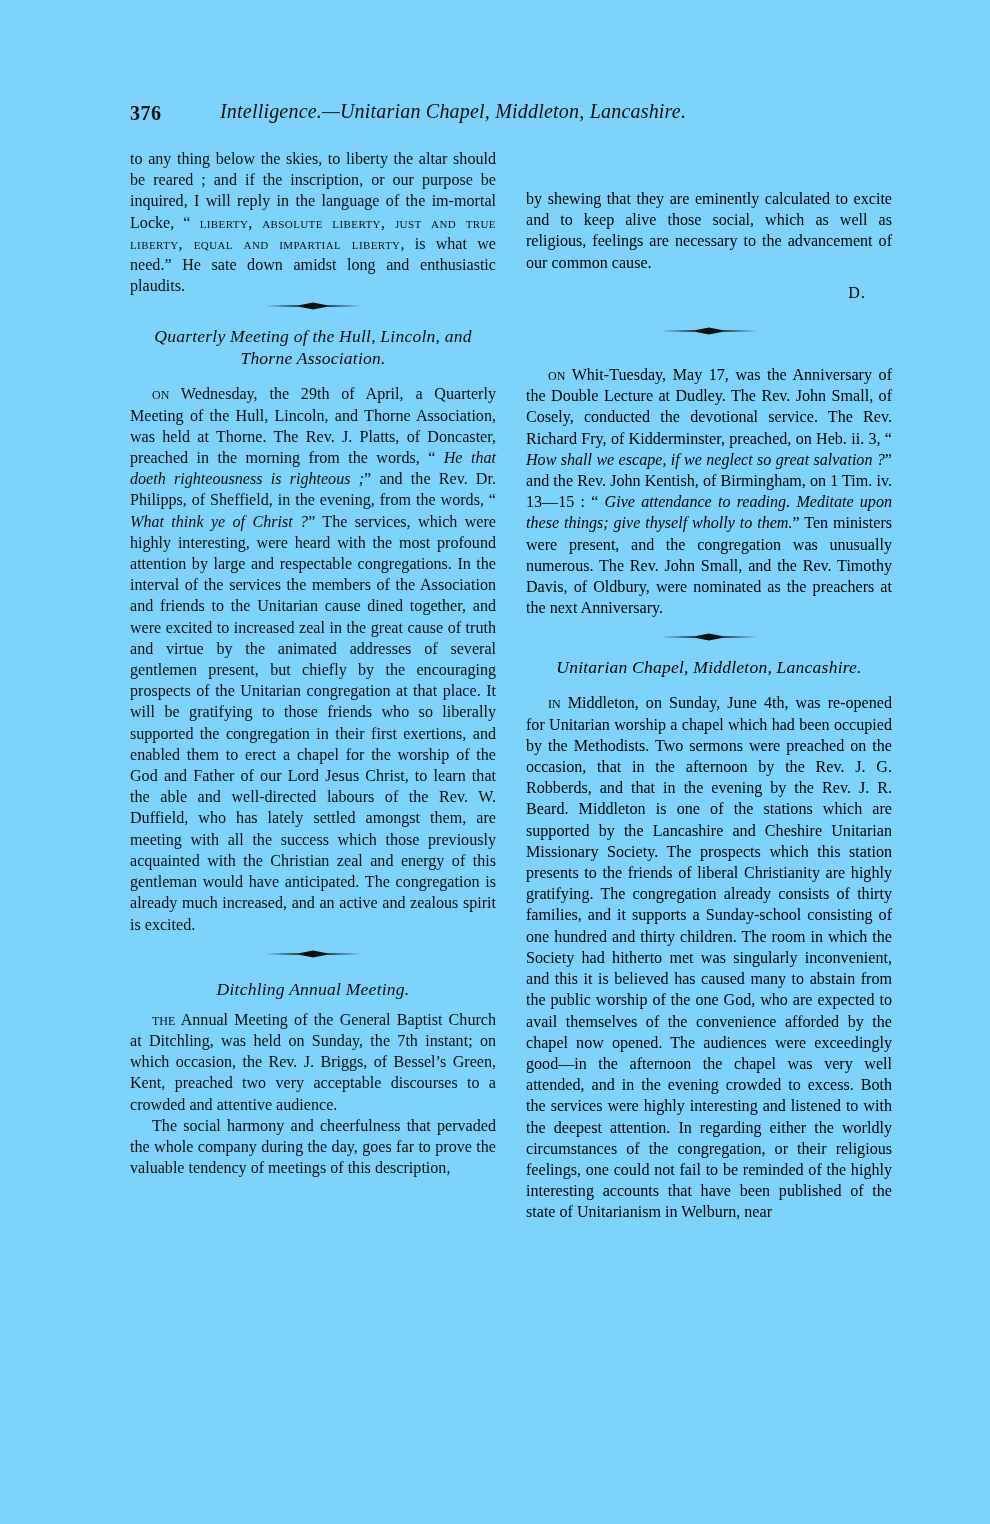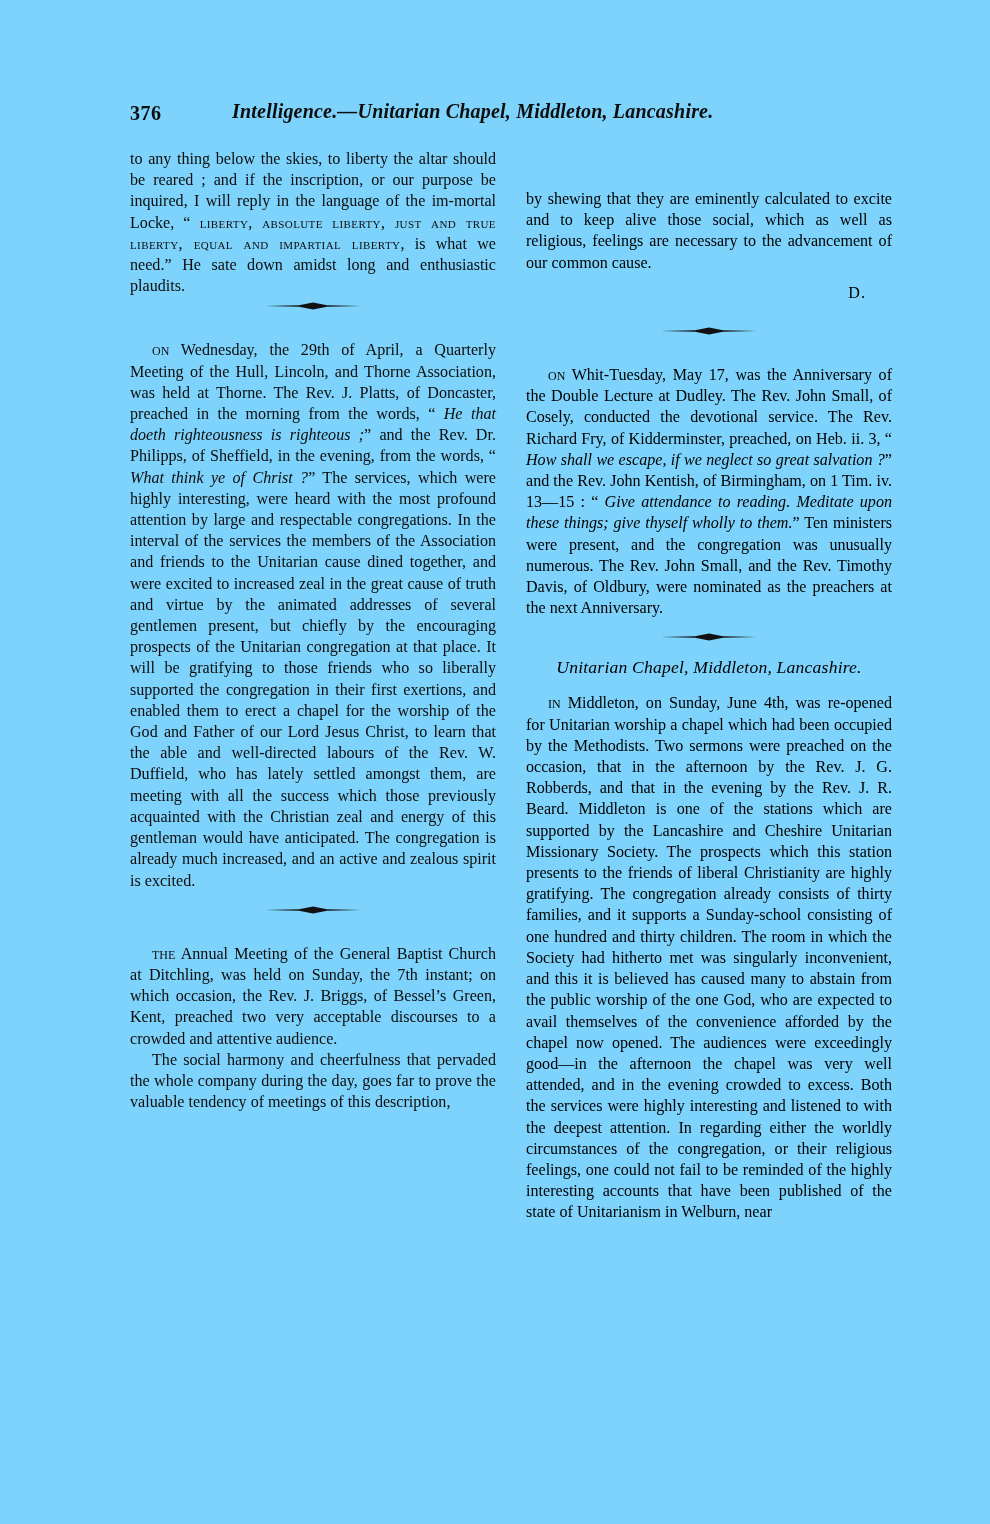--- a/index.html
+++ b/index.html
@@ -33,24 +33,23 @@
     font-size: 20px;
     font-weight: 700;
     letter-spacing: 0.5px;
   }
   .runhead .headtitle {
     position: absolute;
     left: 90px;
     top: 0px;
     font-size: 20px;
     font-style: italic;
-    font-weight: 700;
+    font-weight: 400;
     letter-spacing: 0.2px;
     white-space: nowrap;
-    margin-left: 12px;
   }
 
   
   .columns {
     position: absolute;
     left: 130px;
     top: 148px;
     width: 762px;
   }
   .col {
@@ -140,32 +139,34 @@
 
       <p class="para noindent"><span>to any thing below the skies, to liberty the altar should be reared ; and if the inscription, or our purpose be inquired, I will reply in the language of the im-mortal Locke, “ </span><span class="allcaps-sc">Liberty, absolute Liberty, just and true Liberty, equal and impartial Liberty</span><span>, is what we need.” He sate down amidst long and enthusiastic plaudits.</span></p>
 
       <div class="orn">
         <svg width="96" height="8" viewBox="0 0 96 8">
           <path d="M0 4 L34 3.2 L48 0.6 L62 3.2 L96 4 L62 4.8 L48 7.4 L34 4.8 Z" fill="#111"></path>
         </svg>
       </div>
       <div class="spacer-sm"></div>
 
+      <h2 class="section-title">Quarterly Meeting of the Hull, Lincoln, and Thorne Association.</h2>
       <div class="spacer-md"></div>
 
       <p class="para first"><span class="sc">On</span><span> Wednesday, the 29th of April, a Quarterly Meeting of the Hull, Lincoln, and Thorne Association, was held at Thorne. The Rev. J. Platts, of Doncaster, preached in the morning from the words, “ </span><i>He that doeth righteousness is righteous ;</i><span>” and the Rev. Dr. Philipps, of Sheffield, in the evening, from the words, “ </span><i>What think ye of Christ ?</i><span>” The services, which were highly interesting, were heard with the most profound attention by large and respectable congregations. In the interval of the services the members of the Association and friends to the Unitarian cause dined together, and were excited to increased zeal in the great cause of truth and virtue by the animated addresses of several gentlemen present, but chiefly by the encouraging prospects of the Unitarian congregation at that place. It will be gratifying to those friends who so liberally supported the congregation in their first exertions, and enabled them to erect a chapel for the worship of the God and Father of our Lord Jesus Christ, to learn that the able and well-directed labours of the Rev. W. Duffield, who has lately settled amongst them, are meeting with all the success which those previously acquainted with the Christian zeal and energy of this gentleman would have anticipated. The congregation is already much increased, and an active and zealous spirit is excited.</span></p>
 
       <div class="spacer-sm"></div>
       <div class="orn">
         <svg width="96" height="8" viewBox="0 0 96 8">
           <path d="M0 4 L34 3.2 L48 0.6 L62 3.2 L96 4 L62 4.8 L48 7.4 L34 4.8 Z" fill="#111"></path>
         </svg>
       </div>
       <div class="spacer-md"></div>
 
+      <h2 class="section-title">Ditchling Annual Meeting.</h2>
       <div class="spacer-sm"></div>
 
       <p class="para first"><span class="sc">The</span><span> Annual Meeting of the General Baptist Church at Ditchling, was held on Sunday, the 7th instant; on which occasion, the Rev. J. Briggs, of Bessel’s Green, Kent, preached two very acceptable discourses to a crowded and attentive audience.</span></p>
 
 
       <p class="para">The social harmony and cheerfulness that pervaded the whole company during the day, goes far to prove the valuable tendency of meetings of this description,</p>
 
     </div>
 
     <div class="col right">

